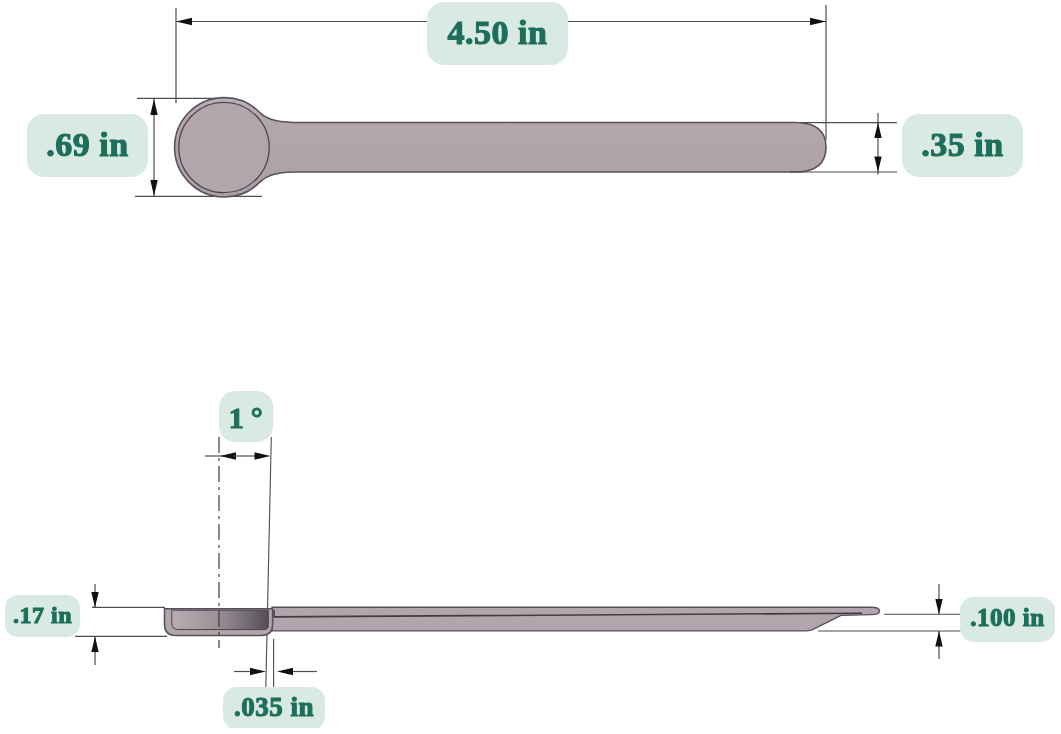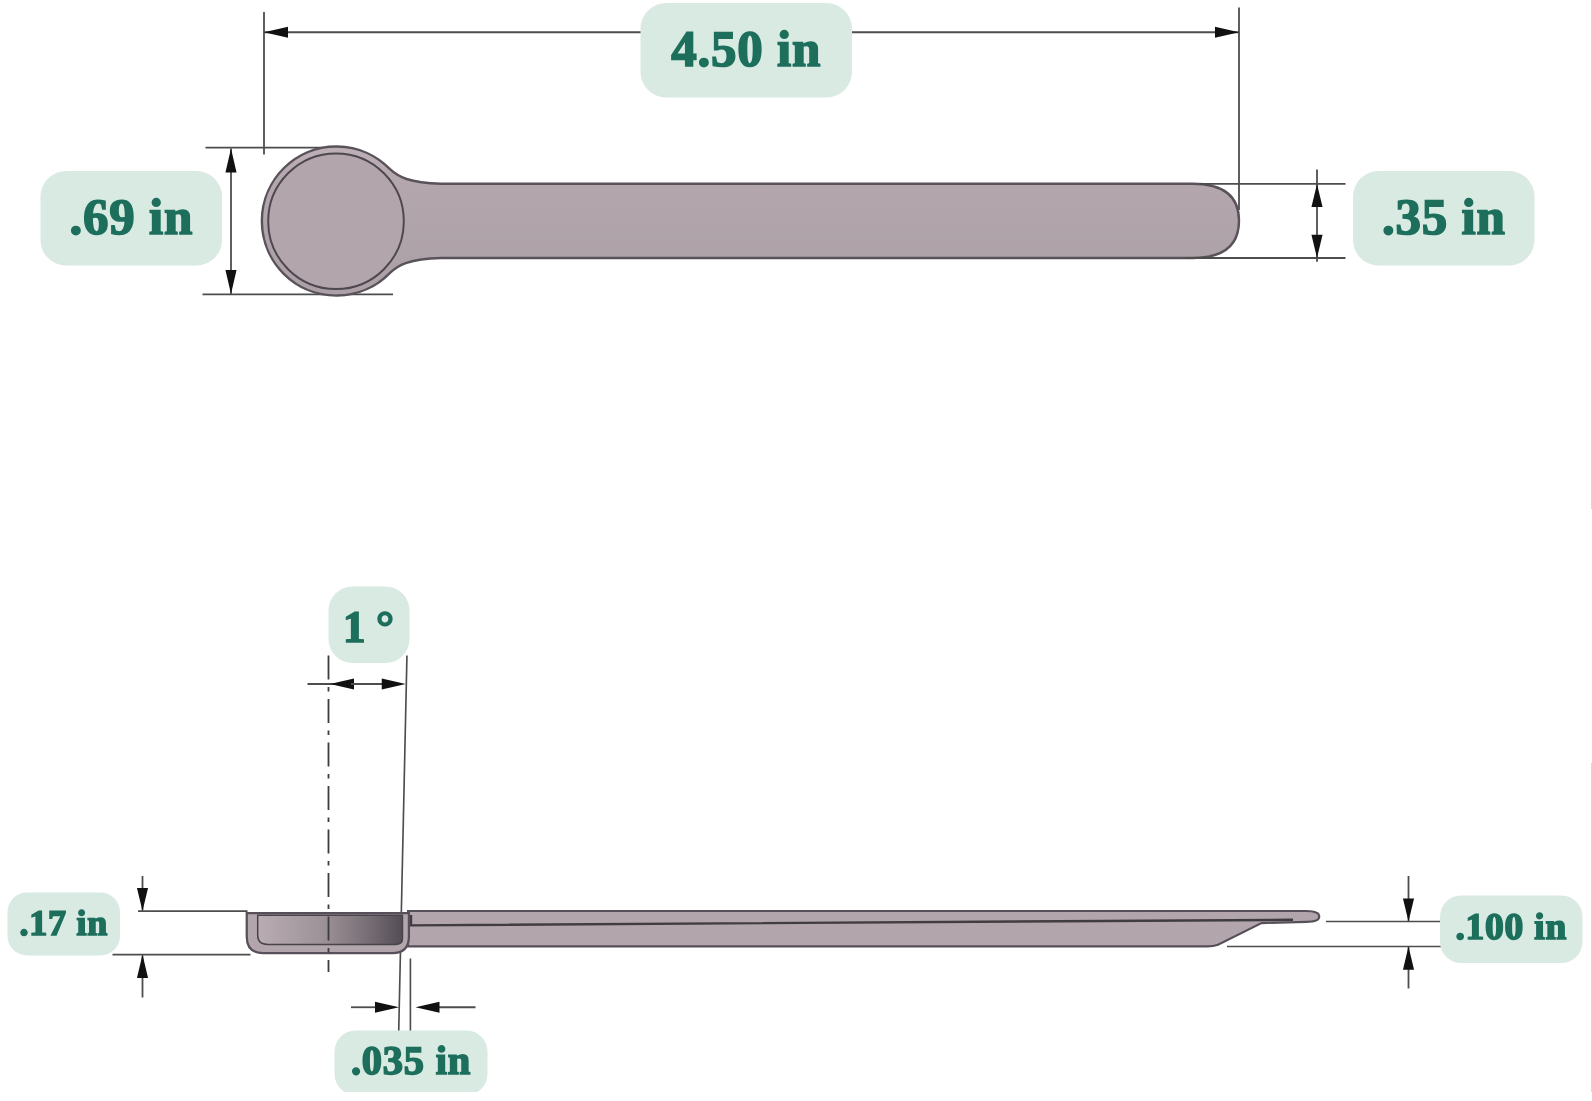--- a/index.html
+++ b/index.html
@@ -1,16 +1,16 @@
 <!DOCTYPE html>
 <html><head>
 <meta charset="utf-8">
 <style>
   html,body{margin:0;padding:0;background:#ffffff;}
-  .wrap{width:1061px;height:728px;position:relative;background:#be185d;overflow:hidden;}
+  .wrap{width:1061px;height:728px;position:relative;background:#86efac;overflow:hidden;}
   text{font-family:"Liberation Serif", serif;font-weight:bold;fill:#1d6f5c;stroke:#1d6f5c;stroke-width:1.1;letter-spacing:0.5px;}
 </style>
 </head>
 <body>
 <div class="wrap">
 <svg width="1061" height="734" viewBox="0 0 1061 734" xmlns="http://www.w3.org/2000/svg">
 <defs>
   <linearGradient id="bowlGrad" x1="0" y1="0" x2="1" y2="0">
     <stop offset="0" stop-color="#b9adb2"></stop>
     <stop offset="0.45" stop-color="#9d9298"></stop>

